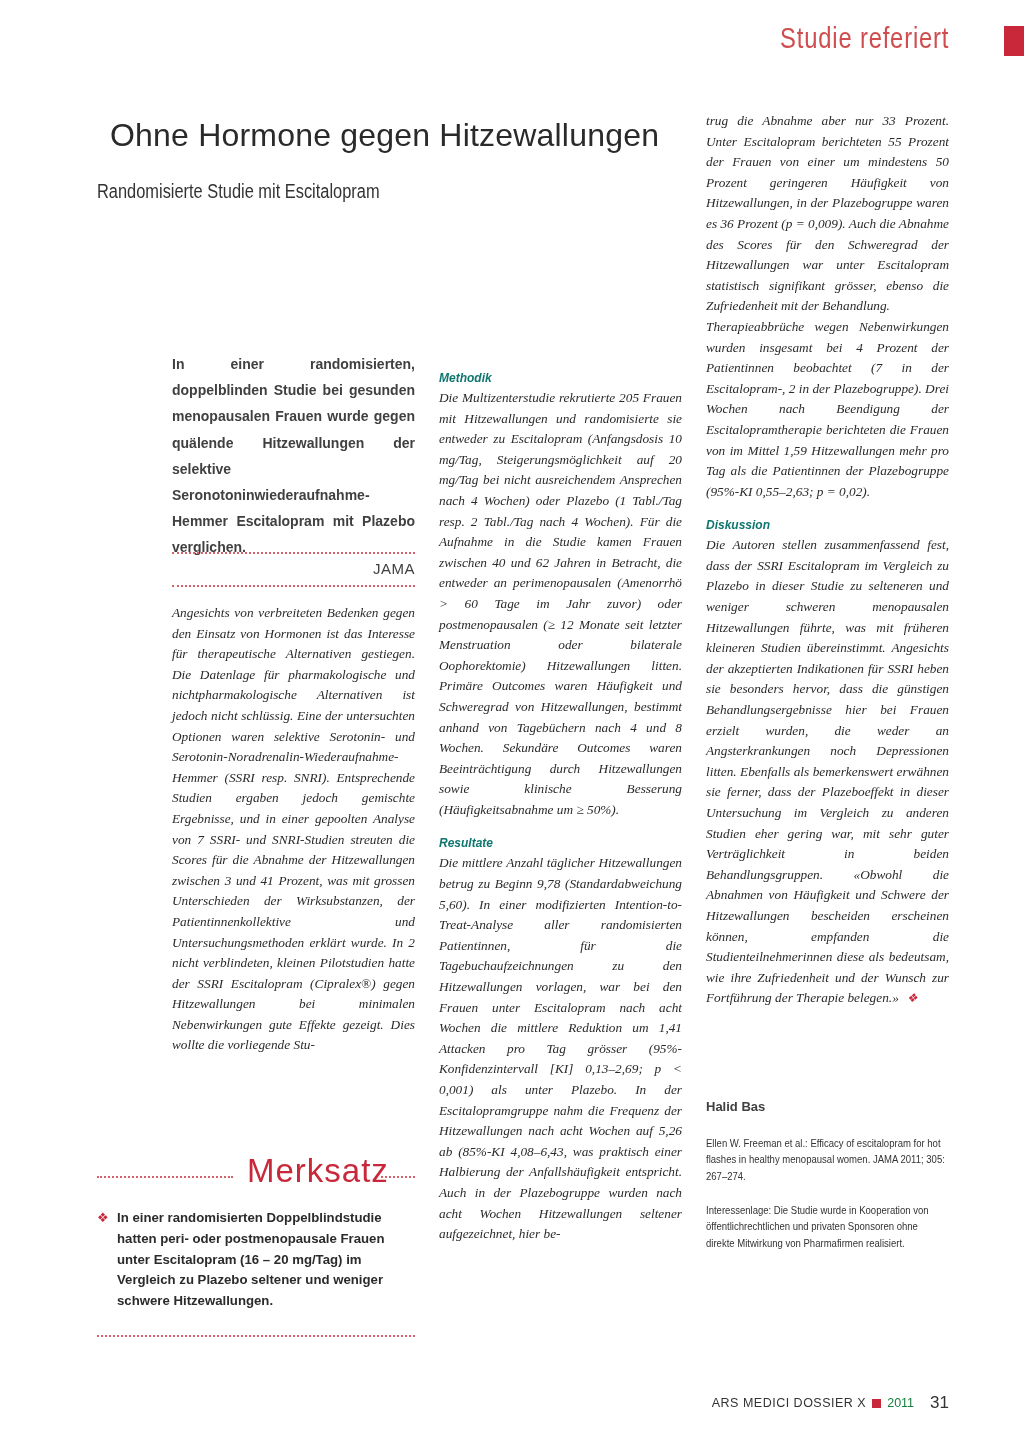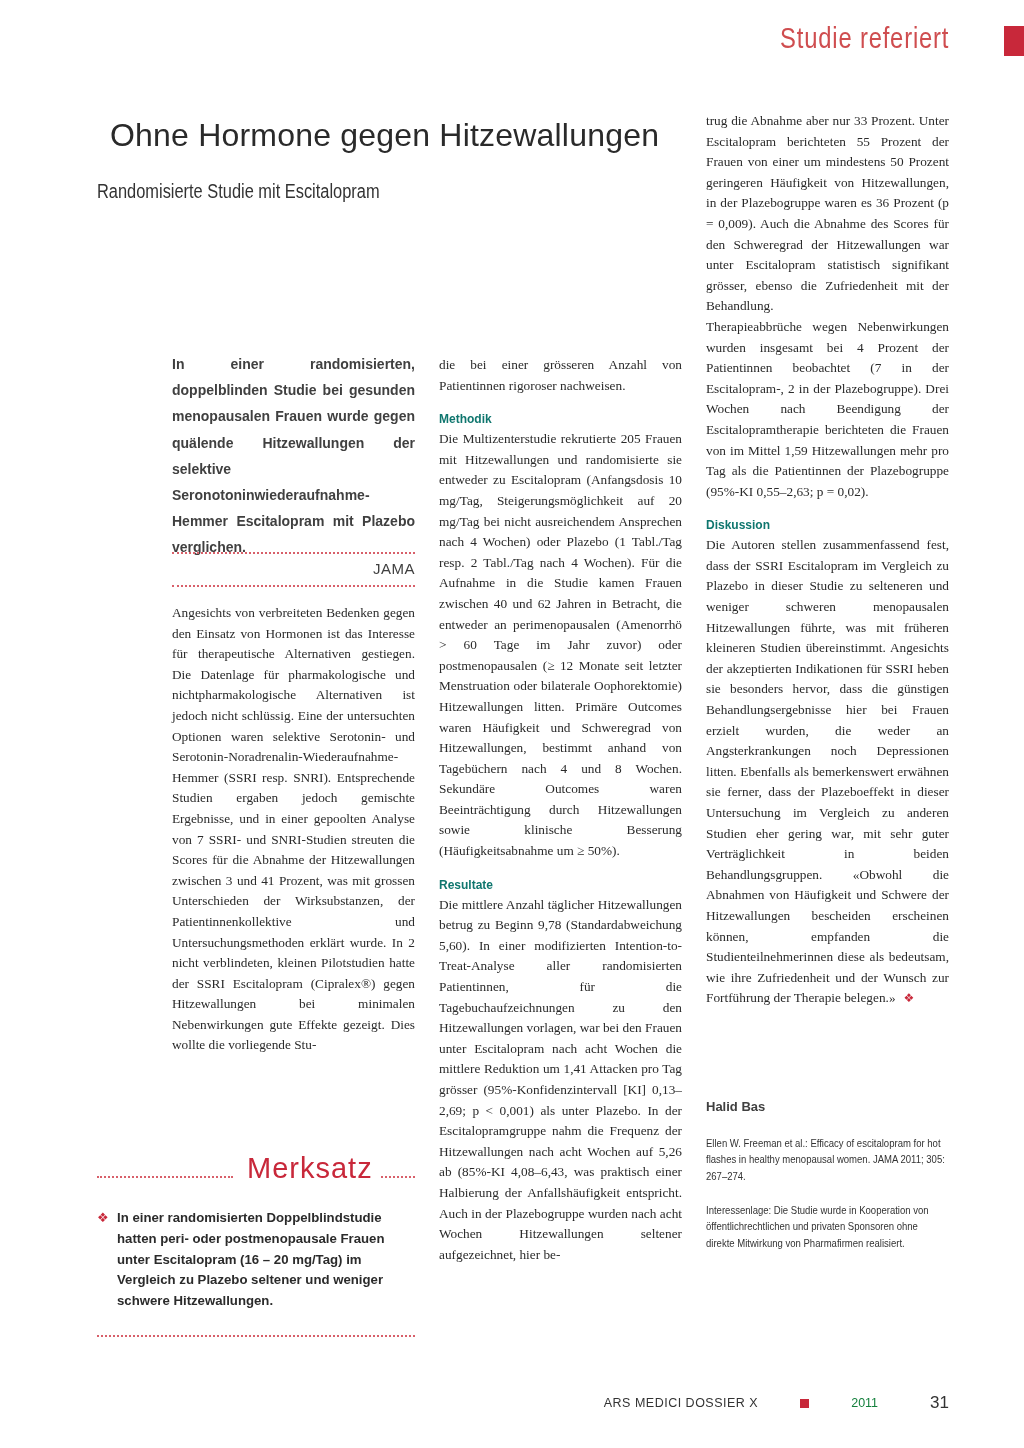--- a/index.html
+++ b/index.html
@@ -1,19 +1,19 @@
 <!DOCTYPE html>
 <html><head>
 <meta charset="utf-8">
 <style>
   html, body { margin:0; padding:0; background:#ffffff; }
   body { width:1024px; height:1448px; position:relative; overflow:hidden; color:#2a2a2a; }
   .abs { position:absolute; }
   .sans { font-family:"Liberation Sans", "DejaVu Sans", sans-serif; }
-  .serif { font-family:"Liberation Serif", "DejaVu Serif", serif; }
+  .serif { font-family:"Liberation Serif", "DejaVu Serif", serif;font-style:italic; }
 
   #section-label { right:75px; top:22px; font-size:29px; color:#cf4d4f; letter-spacing:1px; transform:scaleX(0.82); transform-origin:right center; font-weight:normal; }
   #corner-block { right:0; top:26px; width:20px; height:30px; background:#c8283a; }
 
   #title { left:97px; top:104px; font-size:32px; color:#2a2a2a; font-weight:normal; letter-spacing:0.2px; }
   #subtitle { left:97px; top:180px; font-size:20px; color:#333; transform:scaleX(0.82); transform-origin:left center; white-space:nowrap; }
 
   .col { position:absolute; font-size:13.3px; line-height:20.6px; text-align:justify; hyphens:manual; }
   .col p { margin:0; }
   #lead { left:172px; top:351px; width:243px; font-size:14px; line-height:26.2px; font-weight:bold; color:#404040; text-align:justify; }
@@ -23,34 +23,34 @@
   #jama-bot { left:172px; top:585px; width:243px; }
 
   #col1-body { left:172px; top:603px; width:243px; }
   #col2 { left:439px; top:355px; width:243px; }
   #col3 { left:706px; top:111px; width:243px; }
 
   .head { font-family:"Liberation Sans", "DejaVu Sans", sans-serif; font-weight:bold; font-size:12px; color:#0f766e; margin-top:14px !important; line-height:19px; }
 
   #merksatz-row { left:97px; top:1152px; width:318px; height:40px; }
   #merksatz-dots-left { position:absolute; left:0; top:24px; width:136px; border-top:2px dotted #d8606a; }
-  #merksatz-label { position:absolute; left:150px; top:0; font-size:29px; color:#c8283a; letter-spacing:1px; }
+  #merksatz-label { position:absolute; left:150px; top:0; font-size:33px; color:#c8283a; letter-spacing:1px; }
   #merksatz-dots-right { position:absolute; left:284px; top:24px; width:34px; border-top:2px dotted #d8606a; }
   #merksatz-text { left:97px; top:1208px; width:318px; font-size:13.2px; line-height:20.8px; font-weight:bold; color:#2b2b2b; }
   #merksatz-text .bullet { position:absolute; left:0; top:0; color:#c8283a; font-size:13px; }
   #merksatz-text .txt { padding-left:20px; display:block; }
   #merksatz-bottom { left:97px; top:1335px; width:318px; }
 
   .end-mark { color:#c8283a; font-size:12px; margin-left:8px; }
 
   #author { left:706px; top:1099px; font-size:13px; font-weight:bold; color:#404040; }
   #reference { left:706px; top:1135px; width:245px; font-size:10.6px; line-height:16.4px; color:#333; transform:scaleX(0.9); transform-origin:left top; width:270px; }
   #interest { left:706px; top:1202px; width:270px; font-size:10.6px; line-height:16.4px; color:#333; transform:scaleX(0.9); transform-origin:left top; }
 
-  #footer { right:75px; top:1391px; height:24px; display:flex; align-items:center;gap:36px; }
+  #footer { right:75px; top:1391px; height:24px; display:flex; align-items:center; }
   #footer-journal { font-size:12.5px; color:#333; letter-spacing:0.5px; }
   #footer-sq { width:9px; height:9px; background:#c8283a; margin:0 6px; display:inline-block; }
   #footer-year { font-size:12.5px; color:#15803d; }
   #footer-page { font-size:17px; color:#333; margin-left:16px; }
 </style>
 </head>
 <body>
 
 <div id="section-label" class="abs sans">Studie referiert</div>
 <div id="corner-block" class="abs"></div>
@@ -72,21 +72,20 @@
   <div id="merksatz-label" class="sans">Merksatz</div>
   <div id="merksatz-dots-right"></div>
 </div>
 <div id="merksatz-text" class="abs sans">
   <span class="bullet">❖</span>
   <span class="txt">In einer randomisierten Doppelblindstudie hatten peri- oder postmenopausale Frauen unter Escitalopram (16 – 20 mg/Tag) im Vergleich zu Plazebo seltener und weniger schwere Hitzewallungen.</span>
 </div>
 <div id="merksatz-bottom" class="abs dots"></div>
 
 <div id="col2" class="col serif">
-  <p>die bei einer grösseren Anzahl von Patientinnen rigoroser nachweisen.</p>
   <p class="head">Methodik</p>
   <p>Die Multizenterstudie rekrutierte 205 Frauen mit Hitzewallungen und randomisierte sie entweder zu Escitalopram (Anfangsdosis 10 mg/Tag, Steigerungsmöglichkeit auf 20 mg/Tag bei nicht ausreichendem Ansprechen nach 4 Wochen) oder Plazebo (1 Tabl./Tag resp. 2 Tabl./Tag nach 4 Wochen). Für die Aufnahme in die Studie kamen Frauen zwischen 40 und 62 Jahren in Betracht, die entweder an perimenopausalen (Amenorrhö &gt; 60 Tage im Jahr zuvor) oder postmenopausalen (≥ 12 Monate seit letzter Menstruation oder bilaterale Oophorektomie) Hitzewallungen litten. Primäre Outcomes waren Häufigkeit und Schweregrad von Hitzewallungen, bestimmt anhand von Tagebüchern nach 4 und 8 Wochen. Sekundäre Outcomes waren Beeinträchtigung durch Hitzewallungen sowie klinische Besserung (Häufigkeitsabnahme um ≥ 50%).</p>
   <p class="head">Resultate</p>
   <p>Die mittlere Anzahl täglicher Hitzewallungen betrug zu Beginn 9,78 (Standardabweichung 5,60). In einer modifizierten Intention-to-Treat-Analyse aller randomisierten Patientinnen, für die Tagebuchaufzeichnungen zu den Hitzewallungen vorlagen, war bei den Frauen unter Escitalopram nach acht Wochen die mittlere Reduktion um 1,41 Attacken pro Tag grösser (95%-Konfidenzintervall [KI] 0,13–2,69; p &lt; 0,001) als unter Plazebo. In der Escitalopramgruppe nahm die Frequenz der Hitzewallungen nach acht Wochen auf 5,26 ab (85%-KI 4,08–6,43, was praktisch einer Halbierung der Anfallshäufigkeit entspricht. Auch in der Plazebogruppe wurden nach acht Wochen Hitzewallungen seltener aufgezeichnet, hier be-</p>
 </div>
 
 <div id="col3" class="col serif">
   <p>trug die Abnahme aber nur 33 Prozent. Unter Escitalopram berichteten 55 Prozent der Frauen von einer um mindestens 50 Prozent geringeren Häufigkeit von Hitzewallungen, in der Plazebogruppe waren es 36 Prozent (p = 0,009). Auch die Abnahme des Scores für den Schweregrad der Hitzewallungen war unter Escitalopram statistisch signifikant grösser, ebenso die Zufriedenheit mit der Behandlung.</p>
   <p>Therapieabbrüche wegen Nebenwirkungen wurden insgesamt bei 4 Prozent der Patientinnen beobachtet (7 in der Escitalopram-, 2 in der Plazebogruppe). Drei Wochen nach Beendigung der Escitalopramtherapie berichteten die Frauen von im Mittel 1,59 Hitzewallungen mehr pro Tag als die Patientinnen der Plazebogruppe (95%-KI 0,55–2,63; p = 0,02).</p>
   <p class="head">Diskussion</p>

